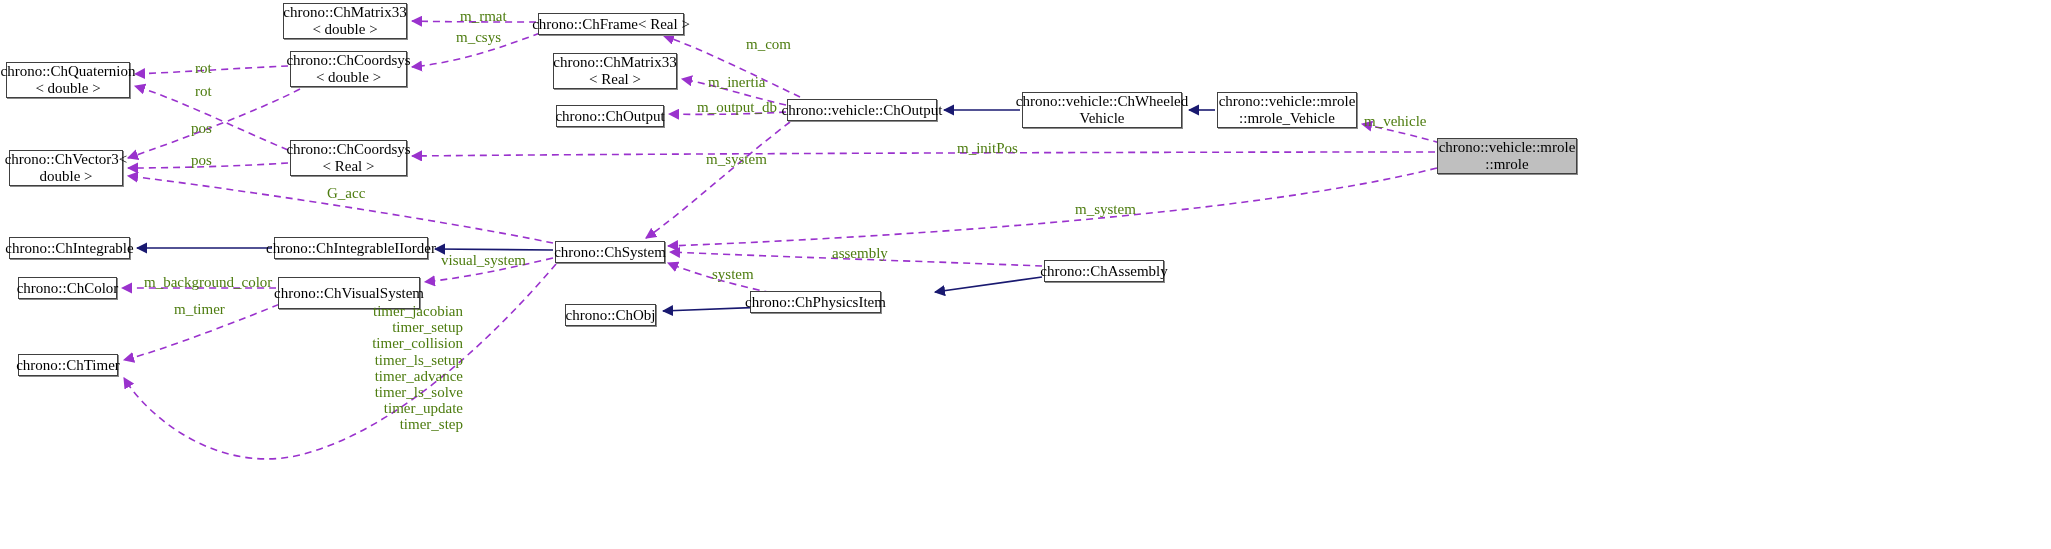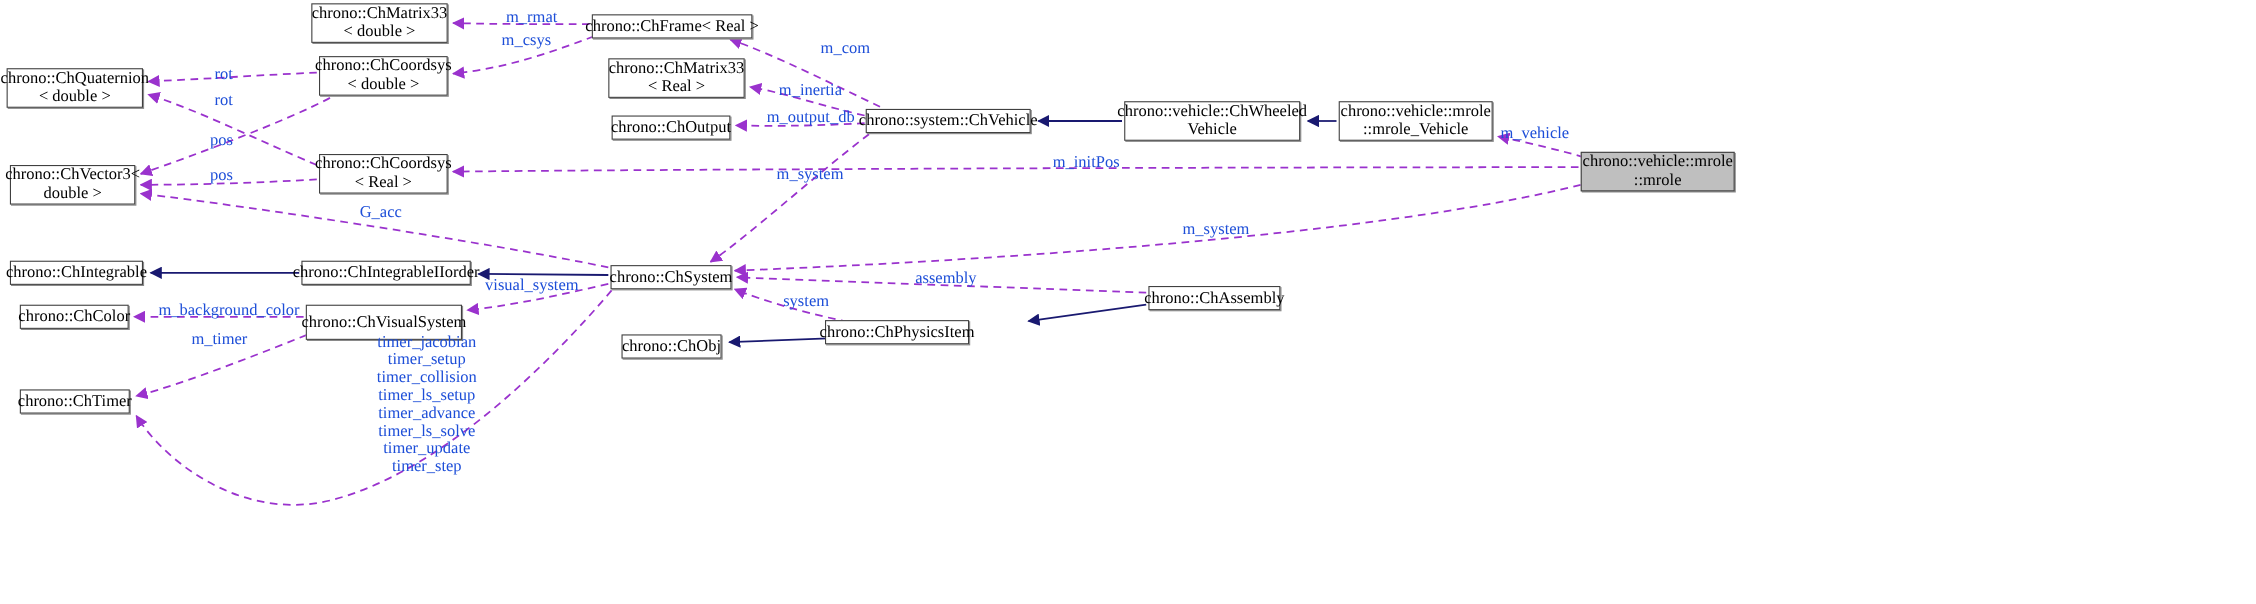--- a/index.html
+++ b/index.html
@@ -41,25 +41,25 @@
     z-index: 5;
   }
   .node.highlight {
     background: #bfbfbf;
     border: 1px solid #404040;
   }
   .edge-label {
     position: absolute;
     font-size: 15px;
     line-height: 16px;
-    color: #1d4ed8;
+    color: #4d7c0f;
     white-space: pre;
     background: transparent;
     z-index: 6;
-    text-align: center;
+    text-align: right;
   }
   .edge-label.multiline {
     line-height: 16.2px;
   }
 </style>
 </head>
 <body>
 
 <div id="diagram-root">
 
@@ -134,21 +134,21 @@
 
   <div class="node" style="left: 283px; top: 3px; width: 124px; height: 36px;"><span>chrono::ChMatrix33
 &lt; double &gt;</span></div>
   <div class="node" style="left: 538px; top: 13px; width: 146px; height: 22px;"><span>chrono::ChFrame&lt; Real &gt;</span></div>
   <div class="node" style="left: 6px; top: 62px; width: 124px; height: 36px;"><span>chrono::ChQuaternion
 &lt; double &gt;</span></div>
   <div class="node" style="left: 290px; top: 51px; width: 117px; height: 36px;"><span>chrono::ChCoordsys
 &lt; double &gt;</span></div>
   <div class="node" style="left: 553px; top: 53px; width: 124px; height: 36px;"><span>chrono::ChMatrix33
 &lt; Real &gt;</span></div>
-  <div class="node" style="left: 787px; top: 99px; width: 150px; height: 22px;"><span>chrono::system::ChVehicle</span></div>
+  <div class="node" style="left: 787px; top: 99px; width: 150px; height: 22px;"><span>chrono::vehicle::ChOutput</span></div>
   <div class="node" style="left: 1022px; top: 92px; width: 160px; height: 36px;"><span>chrono::vehicle::ChWheeled
 Vehicle</span></div>
   <div class="node" style="left: 1217px; top: 92px; width: 140px; height: 36px;"><span>chrono::vehicle::mrole
 ::mrole_Vehicle</span></div>
   <div class="node" style="left: 556px; top: 105px; width: 108px; height: 22px;"><span>chrono::ChOutput</span></div>
   <div class="node" style="left: 290px; top: 140px; width: 117px; height: 36px;"><span>chrono::ChCoordsys
 &lt; Real &gt;</span></div>
   <div class="node highlight" style="left: 1437px; top: 138px; width: 140px; height: 36px;"><span>chrono::vehicle::mrole
 ::mrole</span></div>
   <div class="node" style="left: 9px; top: 150px; width: 114px; height: 36px;"><span>chrono::ChVector3&lt;

